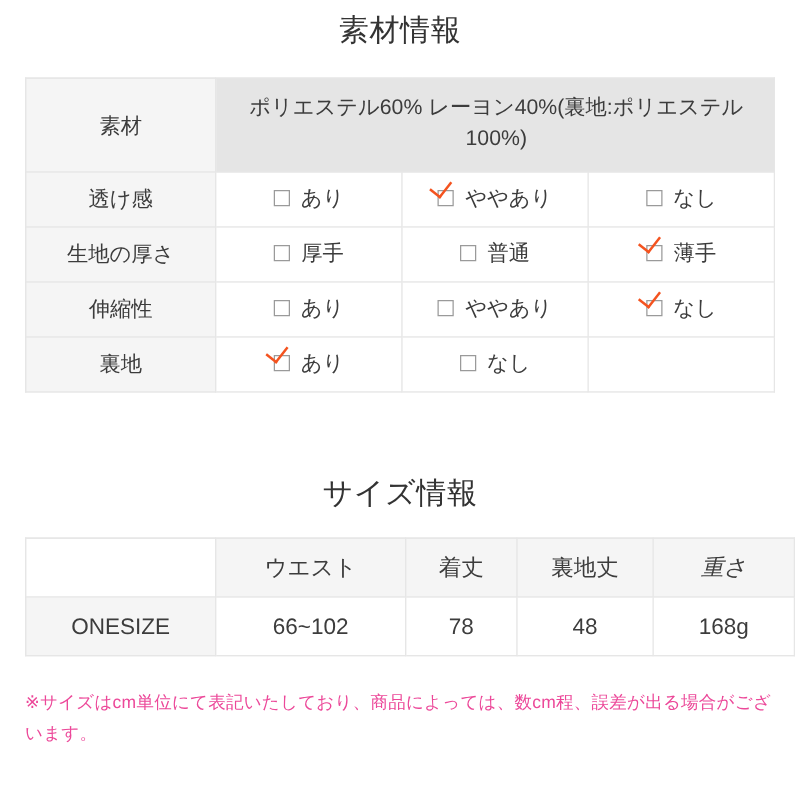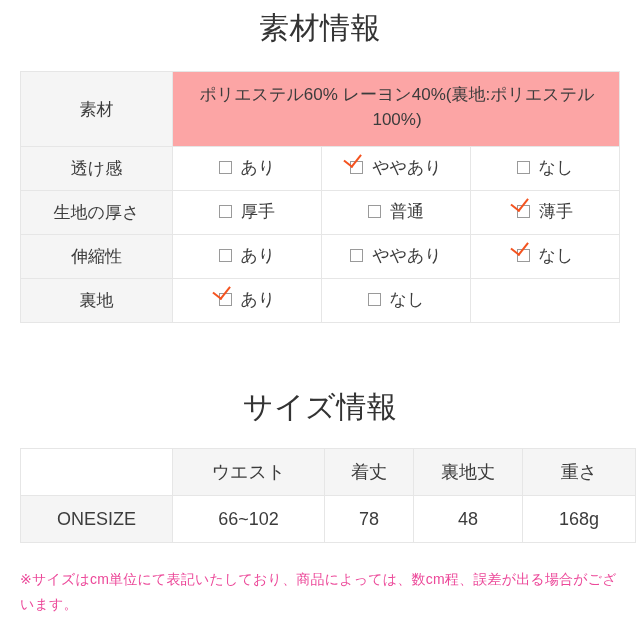--- a/index.html
+++ b/index.html
@@ -17,34 +17,34 @@
   .page {
     width: 640px;
     height: 640px;
     position: relative;
     box-sizing: border-box;
   }
 
   
   .section-title {
     text-align: center;
-    font-size: 30px;
+    font-size: 24px;
     font-weight: 400;
     color: #333333;
     letter-spacing: 0.5px;
     margin: 0;
   }
   #material-heading { padding-top: 8px; }
   #size-heading { padding-top: 0px; }
 
   
   .tbl {
     border-collapse: collapse;
     table-layout: fixed;
-    background: #fca5a5;
+    background: #e5e5e5;
   }
   .tbl td, .tbl th {
     border: 1px solid #e6e6e6;
     font-weight: 400;
     color: #3c3c3c;
     vertical-align: middle;
   }
 
   
   #material-table {
@@ -127,21 +127,21 @@
   .size-rowlabel {
     background: #f5f5f5;
   }
   .size-cell {
     background: #ffffff;
   }
   .col-label { width: 149px; }
   .col-waist { width: 149px; margin-left: 12px; }
   .col-len   { width: 86px; }
   .col-lin   { width: 106px; }
-  .col-wt    { width: 110px; }
+  .col-wt    { width: 110px; font-style: italic; }
 
   
   #size-note {
     margin: 24px 20px 0 20px;
     font-size: 14px;
     line-height: 1.75;
     color: #ec4899;
     letter-spacing: 0.2px;
   }
 

